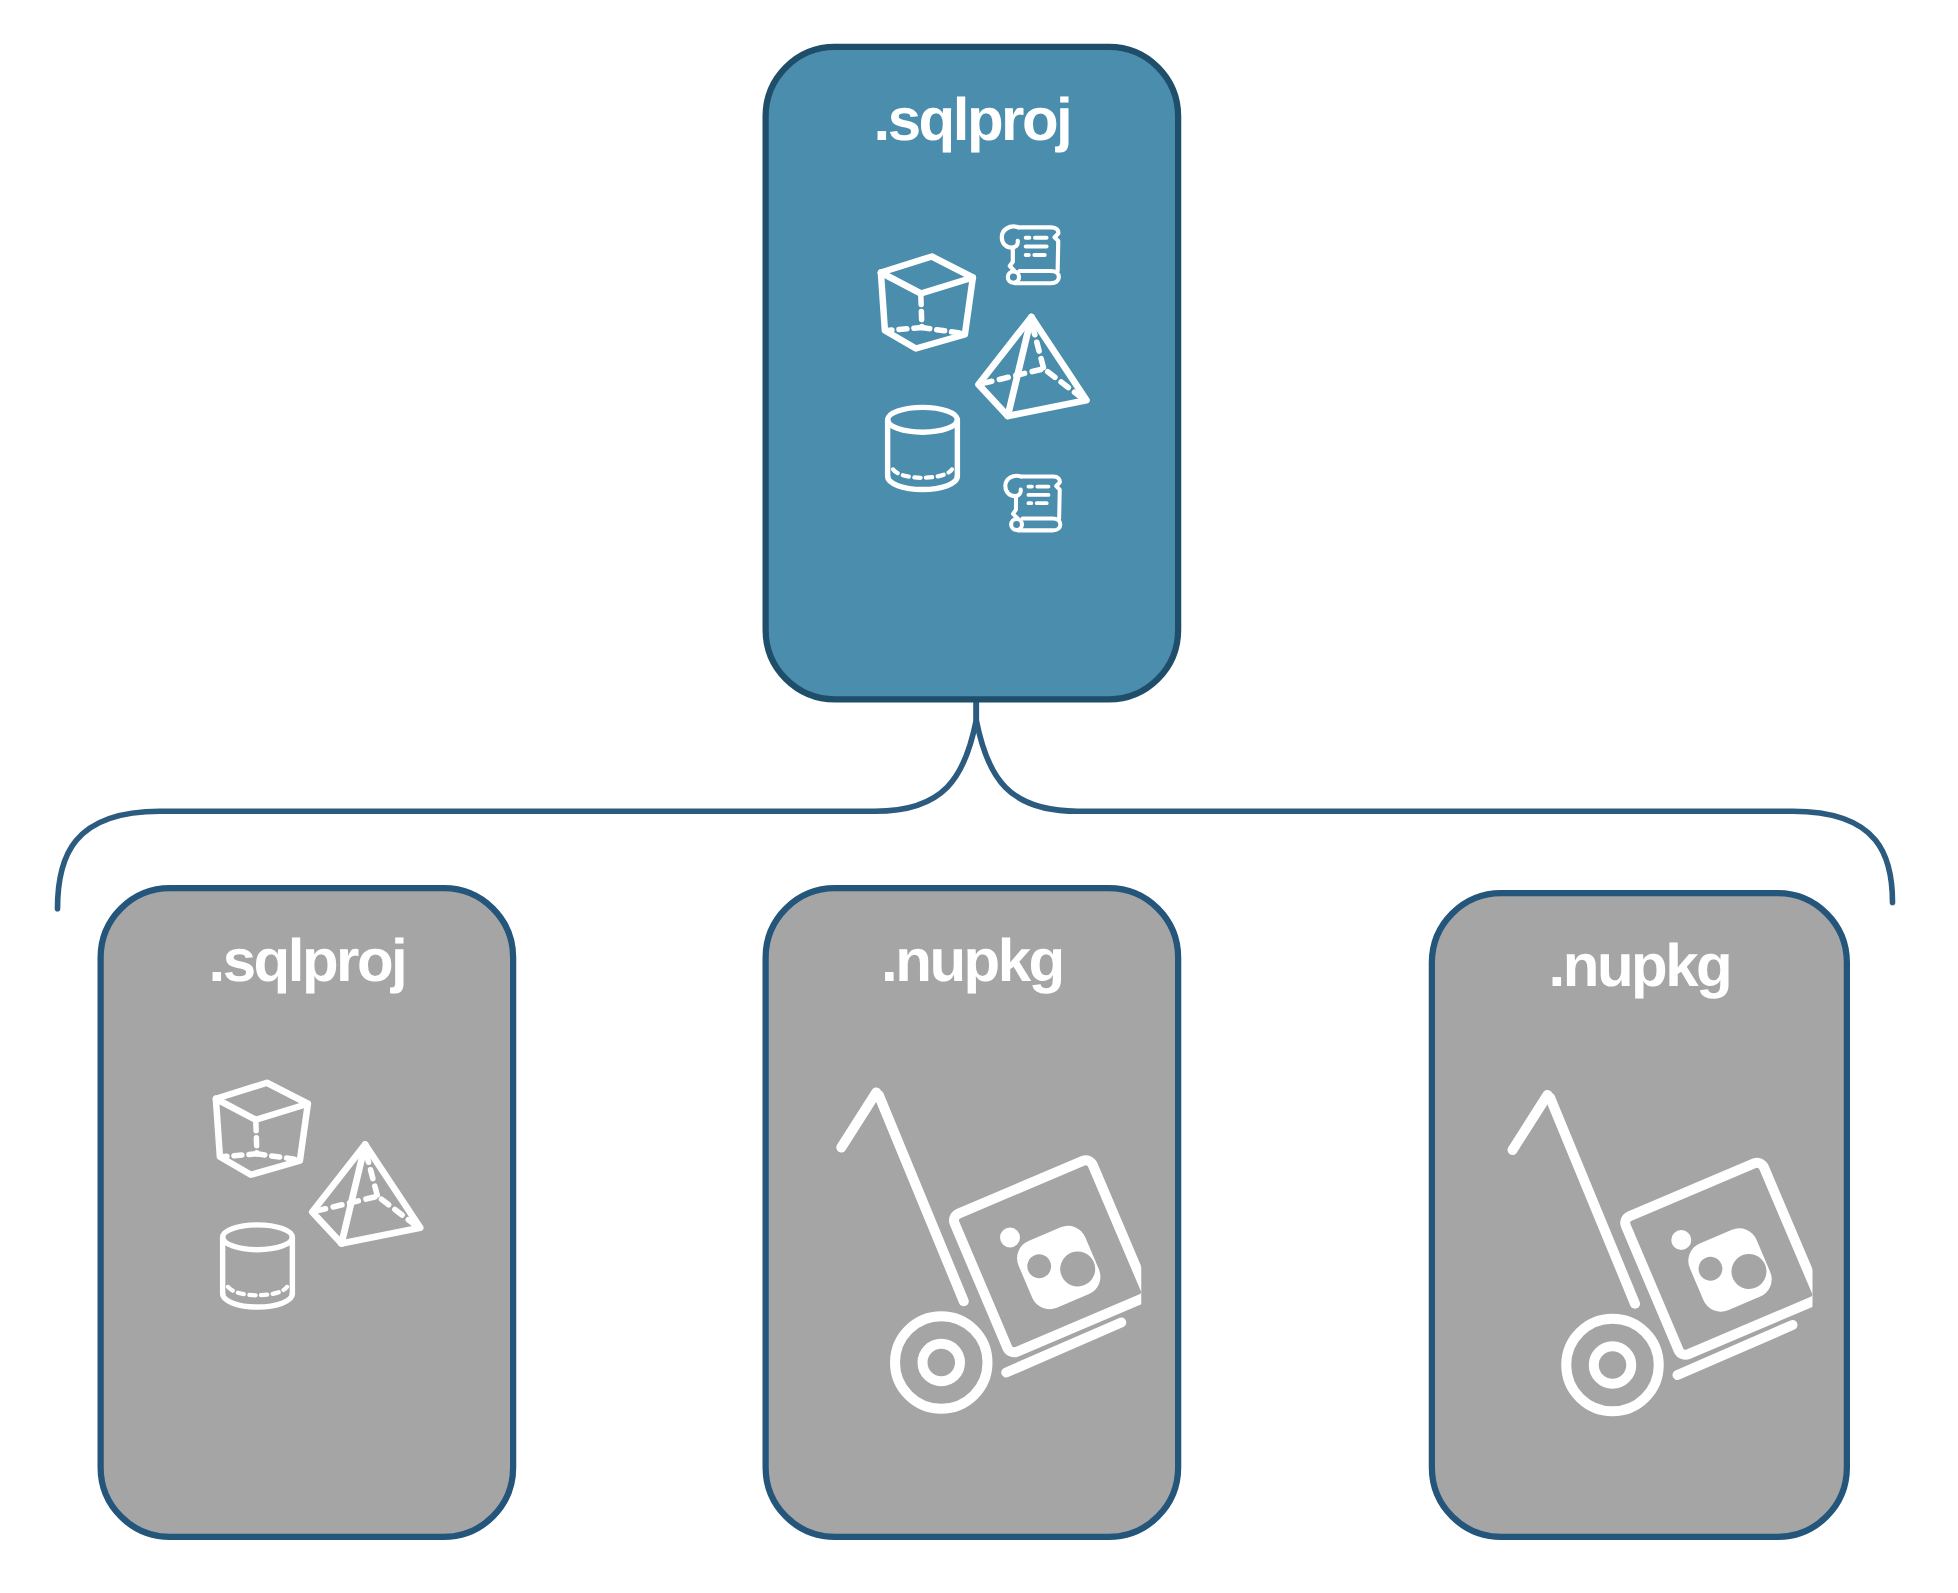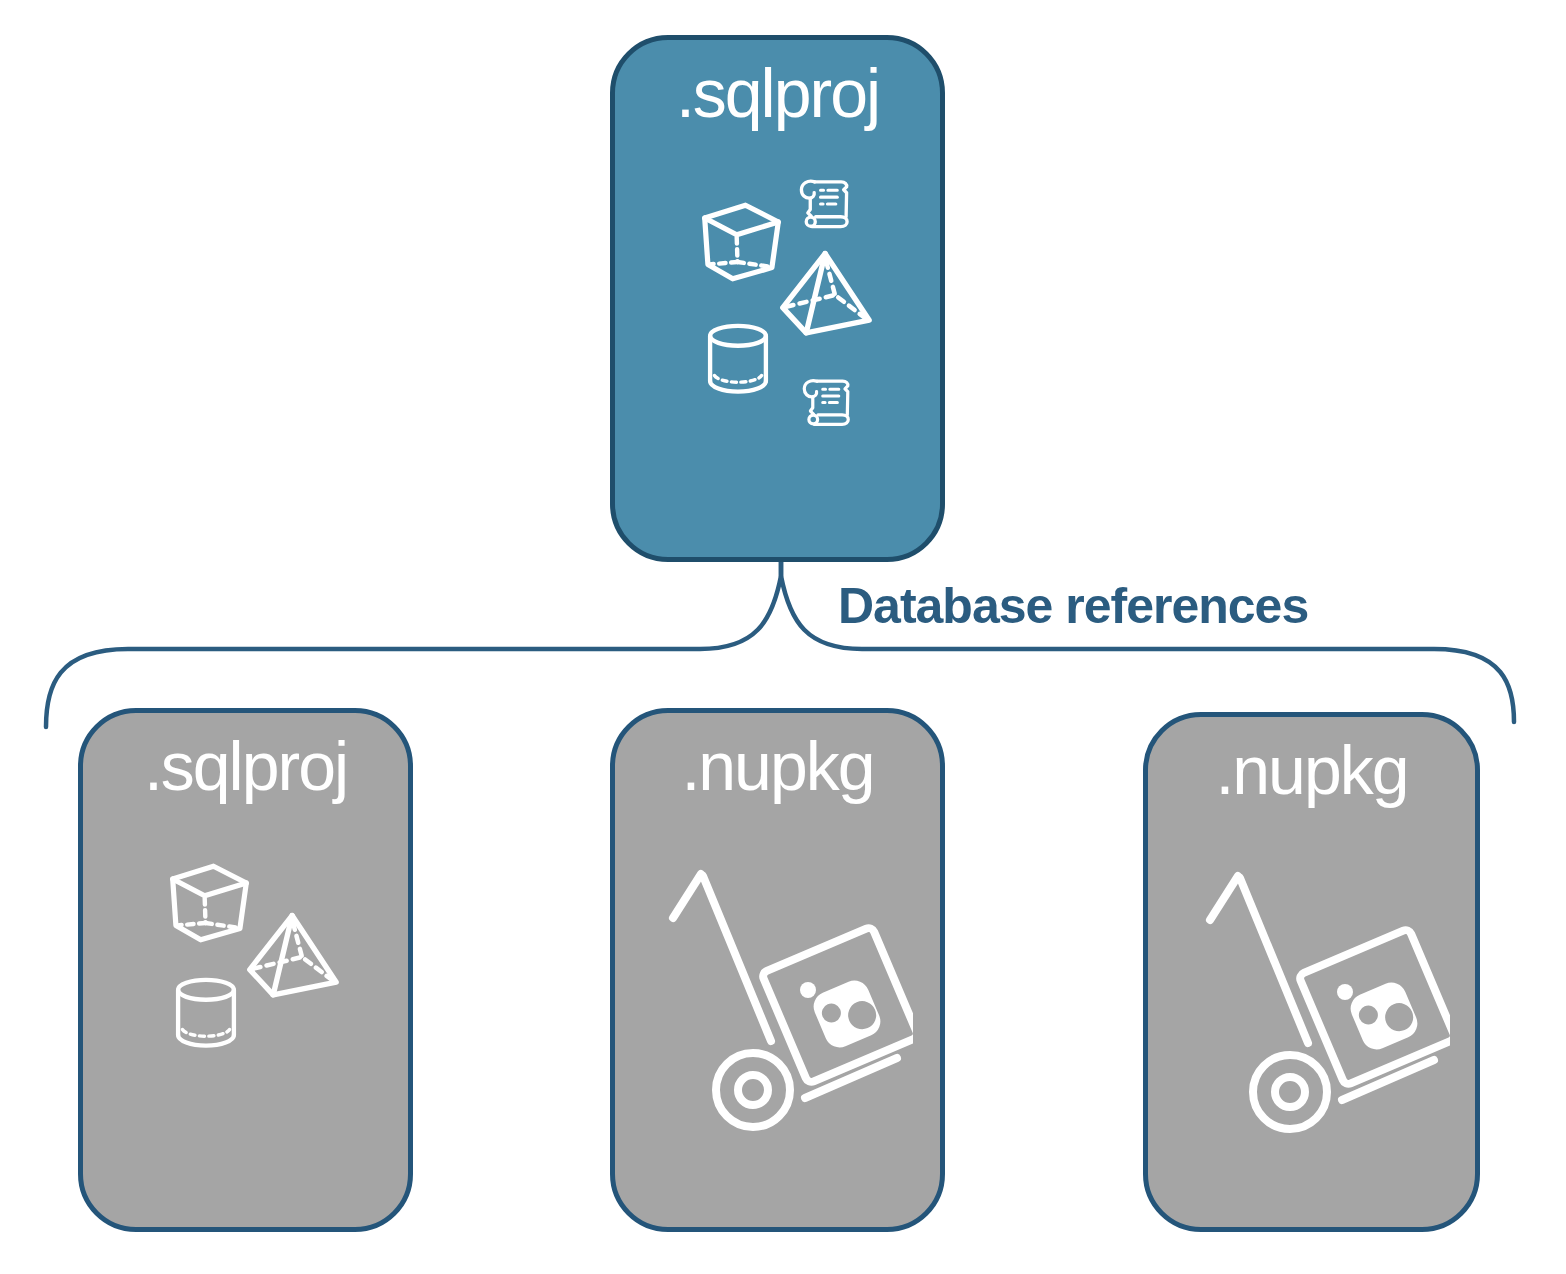--- a/index.html
+++ b/index.html
@@ -5,22 +5,22 @@
   html,body{margin:0;padding:0;background:#fff;}
   .canvas{
     position:relative;width:1566px;height:1274px;overflow:hidden;
     font-family:"Liberation Sans",sans-serif;background:#fff;
   }
   .node{
     position:absolute;border-radius:58px;border:5px solid #24557a;
     box-sizing:border-box;
   }
   .node-label{
-    text-align:center;color:#fff;font-weight:normal;font-size:68px;
-    letter-spacing:-2px;padding-top:19px;line-height:1;
+    text-align:center;color:#fff;font-weight:bold;font-size:48px;
+    letter-spacing:-2px;padding-top:33px;line-height:1;
   }
   .icon{position:absolute;}
   .connector-svg{position:absolute;left:0;top:0;pointer-events:none;}
   .connector-label{
     position:absolute;left:838px;top:581px;width:520px;
     font-weight:bold;font-size:50px;letter-spacing:-1px;line-height:1;
     color:#2b5c80;white-space:nowrap;
   }
   
   .root-node{left:610px;top:35px;width:335px;height:527px;}
@@ -93,21 +93,20 @@
   </defs>
 </svg>
 
 <div class="canvas" style="background: rgb(255, 255, 255);">
 
   <svg class="connector-svg" width="1566" height="1274" viewBox="0 0 1566 1274">
     <path d="M781,561 L781,576 C772,622 755,649 700,649 L128,649 C58,649 46,686 46,727" fill="none" stroke="#2b5c80" stroke-width="4.5" stroke-linecap="round"></path>
     <path d="M781,561 L781,576 C790,622 807,649 862,649 L1434,649 C1504,649 1514,686 1514,722" fill="none" stroke="#2b5c80" stroke-width="4.5" stroke-linecap="round"></path>
   </svg>
 
-  <div class="connector-label" style="color: rgb(43, 92, 128);">Database references</div>
 
   <div class="node root-node" style="background: rgb(75, 141, 172); border-color: rgb(31, 78, 107);">
     <div class="node-label" style="color: rgb(255, 255, 255);">.sqlproj</div>
     <svg class="icon" style="left:85px;top:162px" width="83" height="80">
         <use href="#i-cube"></use>
       </svg>
     <svg class="icon" style="left:182px;top:136px" width="55" height="57">
         <use href="#i-scroll"></use>
       </svg>
     <svg class="icon" style="left:163px;top:210px" width="96" height="90">

